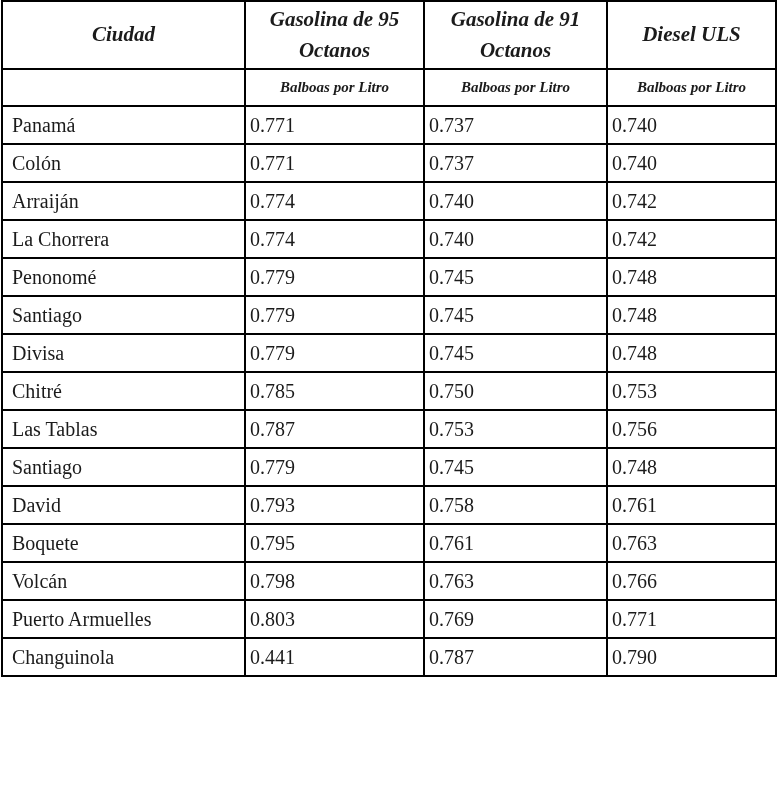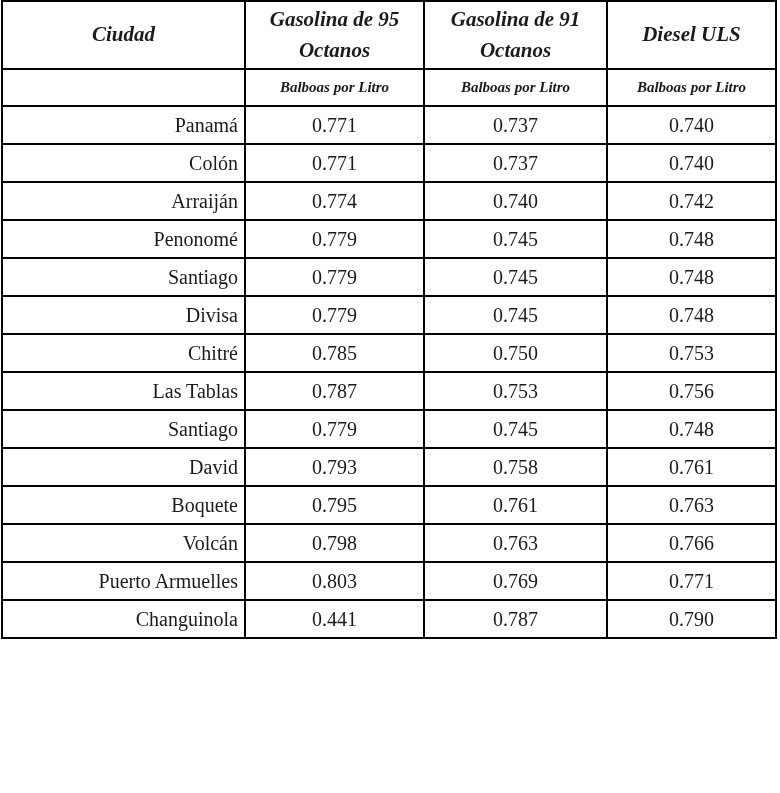--- a/index.html
+++ b/index.html
@@ -48,25 +48,24 @@
     padding: 0 4px;
   }
   
   tbody td {
     height: 36px;
     font-size: 20px;
     font-weight: normal;
     vertical-align: middle;
   }
   td.city-cell {
-    text-align: right;
+    text-align: left;
     padding: 0 6px 0 9px;
   }
   td.value-cell {
-    text-align: center;
     padding: 0 4px;
   }
 </style>
 </head>
 <body>
 
 <table class="fuel-table">
   <colgroup>
     <col style="width:243px">
     <col style="width:179px">
@@ -95,20 +94,26 @@
         <td class="value-cell">0.740</td>
       </tr>
       <tr>
         <td class="city-cell">Colón</td>
         <td class="value-cell">0.771</td>
         <td class="value-cell">0.737</td>
         <td class="value-cell">0.740</td>
       </tr>
       <tr>
         <td class="city-cell">Arraiján</td>
+        <td class="value-cell">0.774</td>
+        <td class="value-cell">0.740</td>
+        <td class="value-cell">0.742</td>
+      </tr>
+      <tr>
+        <td class="city-cell">La Chorrera</td>
         <td class="value-cell">0.774</td>
         <td class="value-cell">0.740</td>
         <td class="value-cell">0.742</td>
       </tr>
       <tr>
         <td class="city-cell">Penonomé</td>
         <td class="value-cell">0.779</td>
         <td class="value-cell">0.745</td>
         <td class="value-cell">0.748</td>
       </tr>

